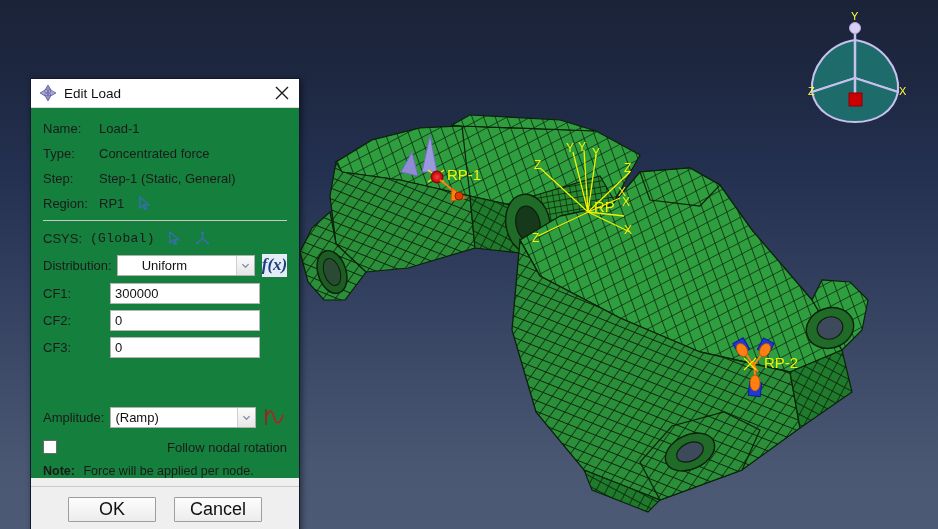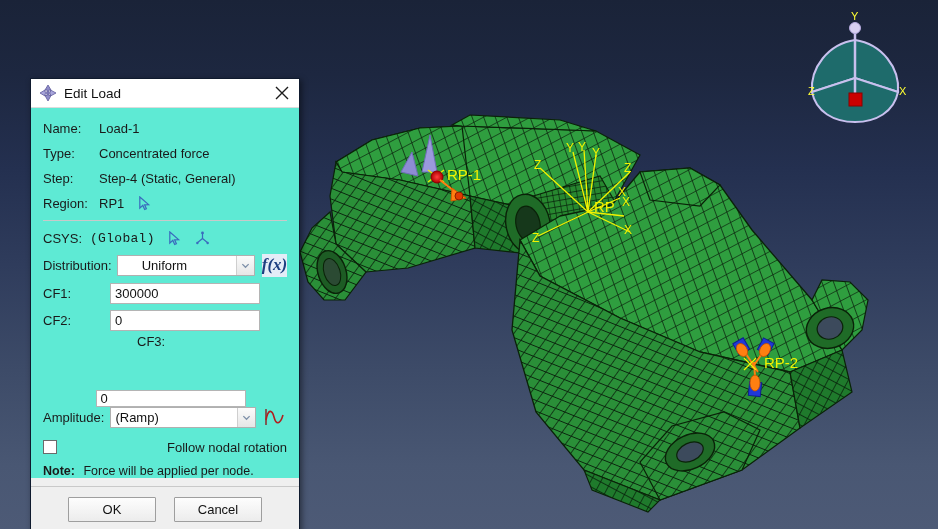--- a/index.html
+++ b/index.html
@@ -34,21 +34,21 @@
   #titlebar{
     height:28px;background:#ffffff;border-bottom:1px solid #dcdcdc;
     display:flex;align-items:center;padding:0 6px 0 8px;
   }
   #titlebar .t-icon{width:18px;height:18px;flex:0 0 18px;margin-right:7px;}
   #titlebar .t-text{flex:1;font-size:13.5px;color:#111;}
   #titlebar .t-close{
     width:22px;height:22px;display:flex;align-items:center;justify-content:center;
     cursor:pointer;color:#222;
   }
-  #dlgbody{padding:8px 12px 0 12px;background:#5eead4;}
+  #dlgbody{padding:8px 12px 0 12px;background:#15803d;}
 
   .row{display:flex;align-items:center;height:24px;margin-bottom:1px;}
   .row .k{color:#1a1a1a;font-size:13px;}
   .row .v{color:#1a1a1a;font-size:13px;}
   .lab-w{width:56px;flex:0 0 56px;}
   .mono{font-family:"Liberation Mono", monospace;font-size:12.5px;letter-spacing:.3px;}
 
   hr.sep{border:0;border-top:1px solid #c9c9c9;margin:5px 0 5px 0;}
 
   .ico-btn{width:20px;height:20px;display:inline-flex;align-items:center;justify-content:center;cursor:pointer;}
@@ -89,21 +89,21 @@
   #btnbar{
     border-top:1px solid #c9c9c9;background:#efefef;
     height:44px;display:flex;align-items:center;justify-content:space-around;
     padding:0 28px;
   }
   .btn{
     min-width:58px;height:23px;padding:0 14px;
     background:linear-gradient(to bottom,#fdfdfd,#ececec);
     border:1px solid #9e9e9e;border-radius:1px;
     display:flex;align-items:center;justify-content:center;
-    font-size:13px;color:#111;cursor:pointer;
+    font-size:18px;color:#111;cursor:pointer;
   }
 </style>
 </head>
 <body>
 
 <div id="app">
 
   <div id="viewport">
     <svg viewBox="0 0 938 529" xmlns="http://www.w3.org/2000/svg">
       <defs>
@@ -270,21 +270,21 @@
         <span class="v">Load-1</span>
       </div>
 
       <div class="row">
         <span class="k lab-w">Type:</span>
         <span class="v">Concentrated force</span>
       </div>
 
       <div class="row">
         <span class="k lab-w">Step:</span>
-        <span class="v">Step-4 (Static, General)</span>
+        <span class="v">Step-1 (Static, General)</span>
       </div>
 
       <div class="row">
         <span class="k lab-w">Region:</span>
         <span class="v">RP1</span>
         <span class="ico-btn" style="margin-left:10px;">
           <svg viewBox="0 0 16 16" width="15" height="15">
             <path d="M3,1 L3,13 L6.2,10 L8.2,14.4 L10,13.6 L8.1,9.4 L12.4,9.2 Z" fill="none" stroke="#3a6bbd" stroke-width="1.3"></path>
           </svg>
         </span>
@@ -330,21 +330,21 @@
         </div>
       </div>
 
       <div class="row" style="height:26px;">
         <span class="k lab-w">CF2:</span>
         <div class="field" style="width:140px;margin-left:11px;">
           <span>0</span>
         </div>
       </div>
 
-      <div class="row" style="height:26px;flex-direction:column;">
+      <div class="row" style="height:26px;">
         <span class="k lab-w">CF3:</span>
         <div class="field" style="width:140px;margin-left:11px;">
           <span>0</span>
         </div>
       </div>
 
       <div class="row" style="height:28px;margin-top:43px;">
         <span class="k">Amplitude:</span>
         <div class="combo" style="margin-left:6px;width:140px;">
           <span class="cv">(Ramp)</span>

